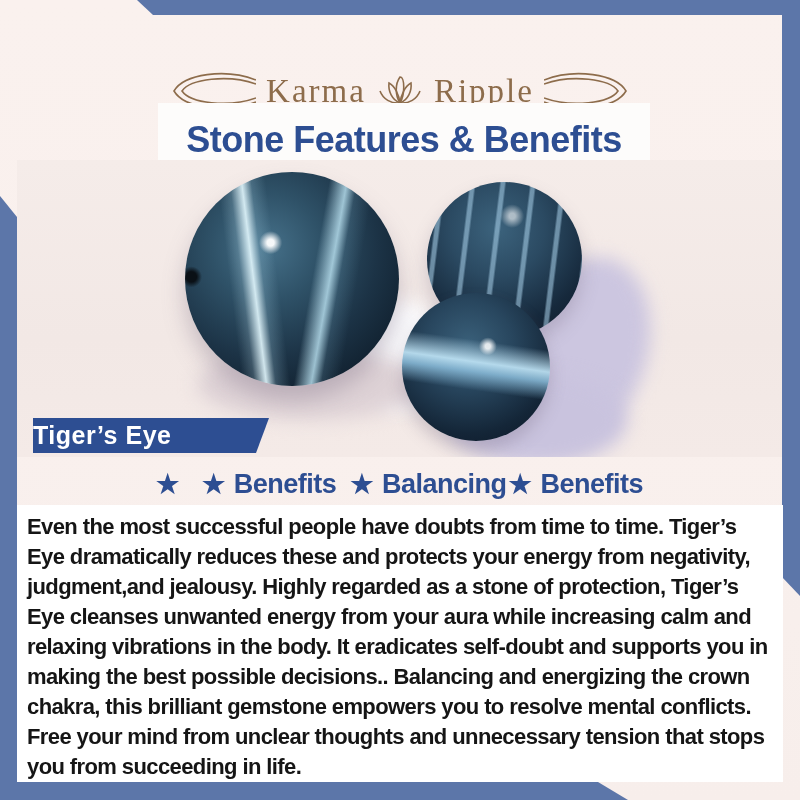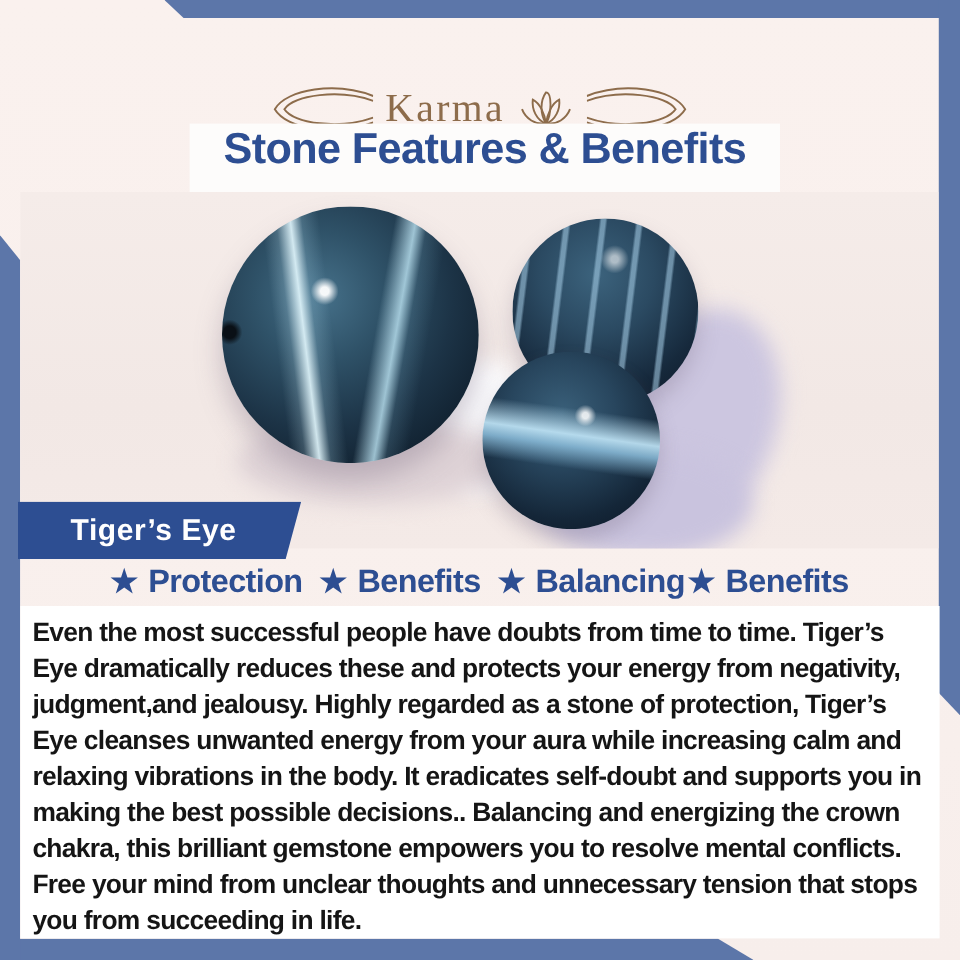--- a/index.html
+++ b/index.html
@@ -35,21 +35,21 @@
   .brand-word {
     font-family: "Liberation Serif", serif;
     font-size: 33px; letter-spacing: 2px;
   }
   .flourish { display: block; }
 
   
   .title-band {
     position: absolute; top: 103px; left: 158px; width: 492px; height: 58px;
     background: #fdfcfb;
-    display: flex; align-items: flex-start; justify-content: center;
+    display: flex; align-items: flex-end; justify-content: center;
   }
   .title-band h1 {
     color: var(--accent-blue, #2d4e92);
     font-size: 36px; font-weight: bold; letter-spacing: -0.5px;
   }
 
   
   .photo {
     position: absolute; top: 160px; left: 17px; width: 765px; height: 297px;
     background: linear-gradient(180deg, #f5ece9 0%, #f2e8e5 60%, #f4eae7 100%);
@@ -84,24 +84,24 @@
     left: 385px; top: 133px; width: 148px; height: 148px;
     background:
       radial-gradient(circle at 58% 36%, rgba(255,255,255,.85) 0 2%, rgba(255,255,255,0) 7%),
       linear-gradient(8deg, rgba(0,0,0,0) 36%, rgba(140,190,220,.85) 47%, rgba(195,232,250,.9) 53%, rgba(0,0,0,0) 66%),
       radial-gradient(circle at 45% 35%, #3a607a 0%, #28465e 35%, #142638 70%, #0a1422 100%);
     box-shadow: 0 10px 16px rgba(120,105,130,.3);
   }
 
   
   .banner {
-    position: absolute; top: 418px; left: 15px; width: 236px; height: 48px;
+    position: absolute; top: 418px; left: 33px; width: 236px; height: 35px;
     background: var(--accent-blue, #2d4e92);
     clip-path: polygon(0 0, 100% 0, calc(100% - 13px) 100%, 0 100%);
-    display: flex; align-items: center; justify-content: center;
+    display: flex; align-items: center; 
   }
   .banner span {
     color: #ffffff; font-weight: bold; font-size: 25px; letter-spacing: 0.5px;
     padding-right: 10px;
   }
 
   
   .features {
     position: absolute; top: 464px; left: 17px; width: 765px; height: 40px;
     display: flex; align-items: center; justify-content: center;
@@ -143,20 +143,21 @@
       <path d="M86 8 C55 -4, 14 2, 4 19 C14 36, 55 42, 86 30"></path>
       <path d="M86 12 C58 2, 20 7, 12 19 C20 31, 58 36, 86 26"></path>
     </svg>
     <span class="brand-word">Karma</span>
     <svg width="48" height="36" viewBox="0 0 48 36" fill="none" stroke="#8d6c4b" stroke-width="1.6">
       <path d="M24 4 C19 11, 19 22, 24 30 C29 22, 29 4 24 4 Z"></path>
       <path d="M13 10 C12 18, 16 27, 24 30 C23 22, 19 13, 13 10 Z"></path>
       <path d="M35 10 C36 18, 32 27, 24 30 C25 22, 29 13, 35 10 Z"></path>
       <path d="M4 18 C7 26, 15 31, 24 30 M44 18 C41 26, 33 31, 24 30"></path>
     </svg>
+    <span class="brand-word">Ripple</span>
     <svg class="flourish" width="86" height="38" viewBox="0 0 86 38" fill="none" stroke="#8d6c4b" stroke-width="1.6">
       <path d="M0 8 C31 -4, 72 2, 82 19 C72 36, 31 42, 0 30"></path>
       <path d="M0 12 C28 2, 66 7, 74 19 C66 31, 28 36, 0 26"></path>
     </svg>
   </div>
 
   <div class="title-band">
     <h1>Stone Features &amp; Benefits</h1>
   </div>
 
@@ -170,21 +171,20 @@
     <div class="sphere sphere-small"></div>
   </div>
 
   <div class="banner">
     <span>Tiger’s Eye</span>
   </div>
 
   <div class="features">
     <span class="feature">
       <span class="star">★</span>
-      <span>Protection</span>
     </span>
     <span class="feature">
       <span class="star">★</span>
       <span>Benefits</span>
     </span>
     <span class="feature feature-positive">
       <span class="star">★</span>
       <span>Balancing</span>
     </span>
     <span class="feature feature-strength">

